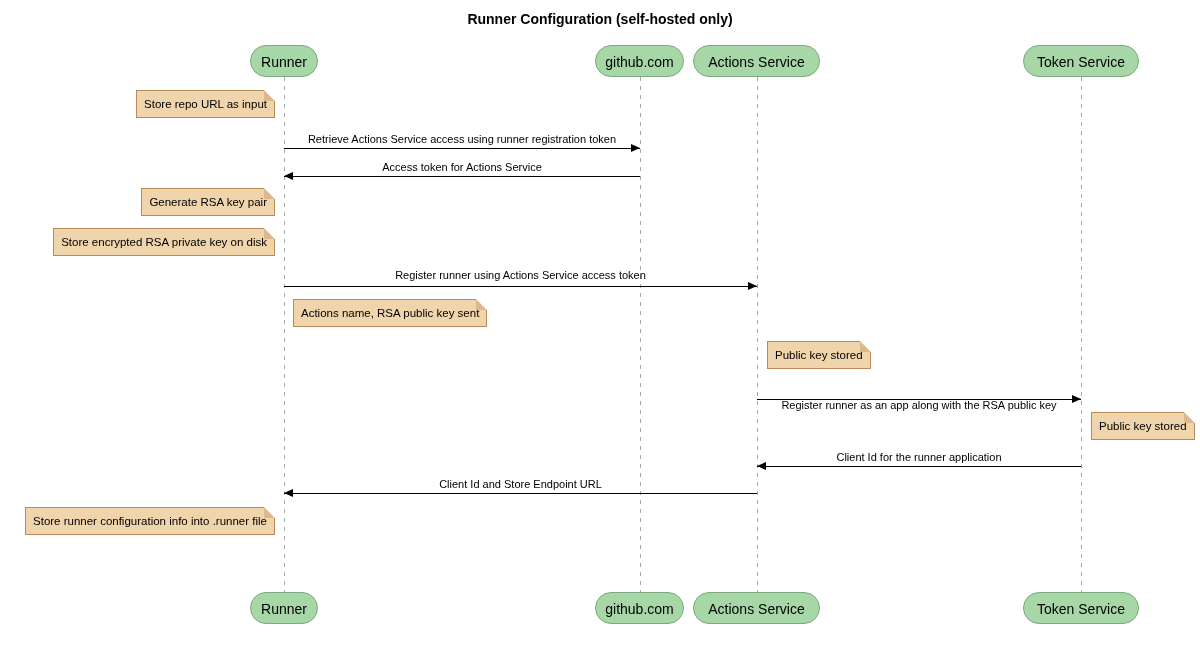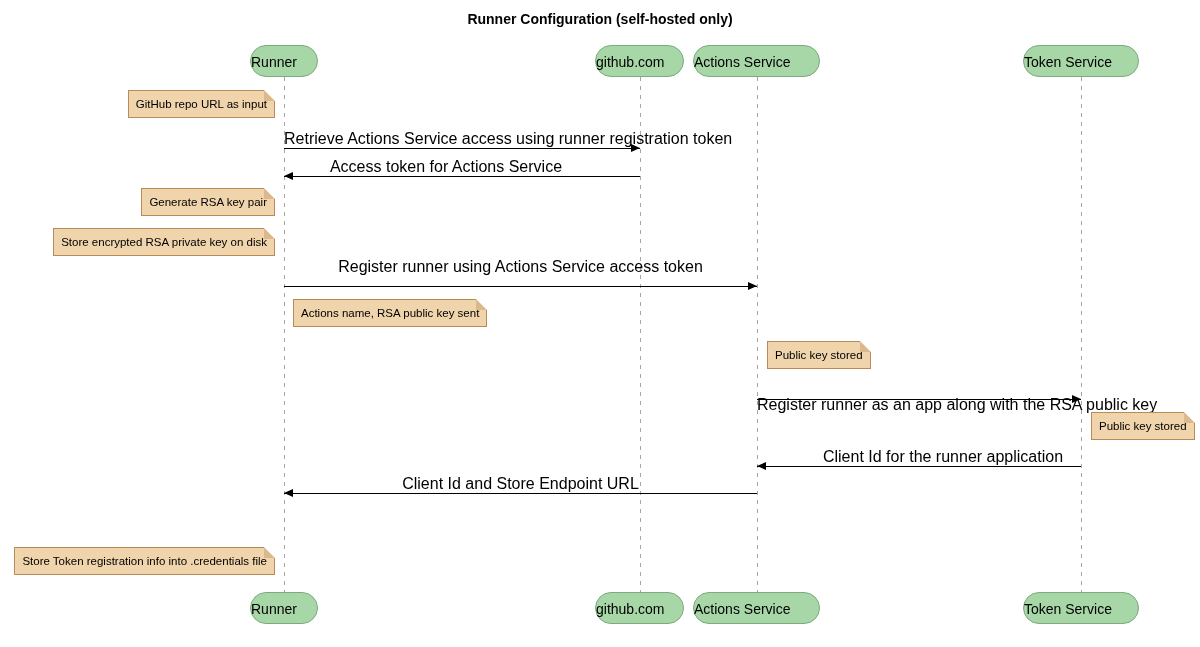--- a/index.html
+++ b/index.html
@@ -24,21 +24,21 @@
     position: absolute;
     top: 77px;
     height: 515px;
     width: 1px;
     background: repeating-linear-gradient(to bottom, #a6a6a6 0 4px, transparent 4px 9px);
   }
   .participant {
     position: absolute;
     height: 32px;
     line-height: 32px;
-    text-align: left;
+    text-align: center;
     font-size: 14px;
     background: #a7d7a7;
     border: 1px solid #7fa97f;
     border-radius: 16px;
     box-sizing: border-box;
     white-space: nowrap;
   }
   .note {
     position: absolute;
     background: #efd4ac;
@@ -54,21 +54,21 @@
     position: absolute;
     top: -1px; right: -1px;
     width: 0; height: 0;
     border-style: solid;
     border-width: 0 11px 11px 0;
     border-color: transparent #ffffff #dcb98c transparent;
   }
   .msg-label {
     position: absolute;
     text-align: center;
-    font-size: 16px;
+    font-size: 11px;
     line-height: 14px;
     white-space: nowrap;
   }
   .msg-line {
     position: absolute;
     height: 0;
     border-top: 1px solid #000000;
   }
   .arrow-r {
     position: absolute;
@@ -101,45 +101,45 @@
   <div class="participant" style="left:595px;top:45px;width:89px">github.com</div>
   <div class="participant" style="left:693px;top:45px;width:127px">Actions Service</div>
   <div class="participant" style="left:1023px;top:45px;width:116px">Token Service</div>
 
   <div class="participant" style="left:250px;top:592px;width:68px">Runner</div>
   <div class="participant" style="left:595px;top:592px;width:89px">github.com</div>
   <div class="participant" style="left:693px;top:592px;width:127px">Actions Service</div>
   <div class="participant" style="left:1023px;top:592px;width:116px">Token Service</div>
 
   <div class="note" style="right:925px;top:90px">
-    <span>GitHub repo URL as input</span>
+    <span>Store repo URL as input</span>
   </div>
 
   <div>
     <div class="msg-label" style="left:284px;top:132px;width:356px">Retrieve Actions Service access using runner registration token</div>
     <div class="msg-line" style="left:284px;top:148px;width:356px"></div>
     <div class="arrow-r" style="left:631px;top:144px"></div>
   </div>
 
   <div>
-    <div class="msg-label" style="left:268px;top:160px;width:356px">Access token for Actions Service</div>
+    <div class="msg-label" style="left:284px;top:160px;width:356px">Access token for Actions Service</div>
     <div class="msg-line" style="left:284px;top:176px;width:356px"></div>
     <div class="arrow-l" style="left:284px;top:172px"></div>
   </div>
 
   <div class="note" style="right:925px;top:188px">
     <span>Generate RSA key pair</span>
   </div>
 
   <div class="note" style="right:925px;top:228px">
     <span>Store encrypted RSA private key on disk</span>
   </div>
 
   <div>
-    <div class="msg-label" style="left:284px;top:260px;width:473px">Register runner using Actions Service access token</div>
+    <div class="msg-label" style="left:284px;top:268px;width:473px">Register runner using Actions Service access token</div>
     <div class="msg-line" style="left:284px;top:286px;width:473px"></div>
     <div class="arrow-r" style="left:748px;top:282px"></div>
   </div>
 
   <div class="note" style="left:293px;top:299px">
     <span>Actions name, RSA public key sent</span>
   </div>
 
   <div class="note" style="left:767px;top:341px">
     <span>Public key stored</span>
@@ -149,29 +149,29 @@
     <div class="msg-label" style="left:757px;top:398px;width:324px">Register runner as an app along with the RSA public key</div>
     <div class="msg-line" style="left:757px;top:399px;width:324px"></div>
     <div class="arrow-r" style="left:1072px;top:395px"></div>
   </div>
 
   <div class="note" style="left:1091px;top:412px">
     <span>Public key stored</span>
   </div>
 
   <div>
-    <div class="msg-label" style="left:781px;top:450px;width:324px">Client Id for the runner application</div>
+    <div class="msg-label" style="left:757px;top:450px;width:324px">Client Id for the runner application</div>
     <div class="msg-line" style="left:757px;top:466px;width:324px"></div>
     <div class="arrow-l" style="left:757px;top:462px"></div>
   </div>
 
   <div>
     <div class="msg-label" style="left:284px;top:477px;width:473px">Client Id and Store Endpoint URL</div>
     <div class="msg-line" style="left:284px;top:493px;width:473px"></div>
     <div class="arrow-l" style="left:284px;top:489px"></div>
   </div>
 
+  <div class="note" style="right:925px;top:507px">
+    <span>Store runner configuration info into .runner file</span>
+  </div>
 
-  <div class="note" style="right:925px;top:547px">
-    <span>Store Token registration info into .credentials file</span>
-  </div>
 
 </div>
 
 </body></html>

